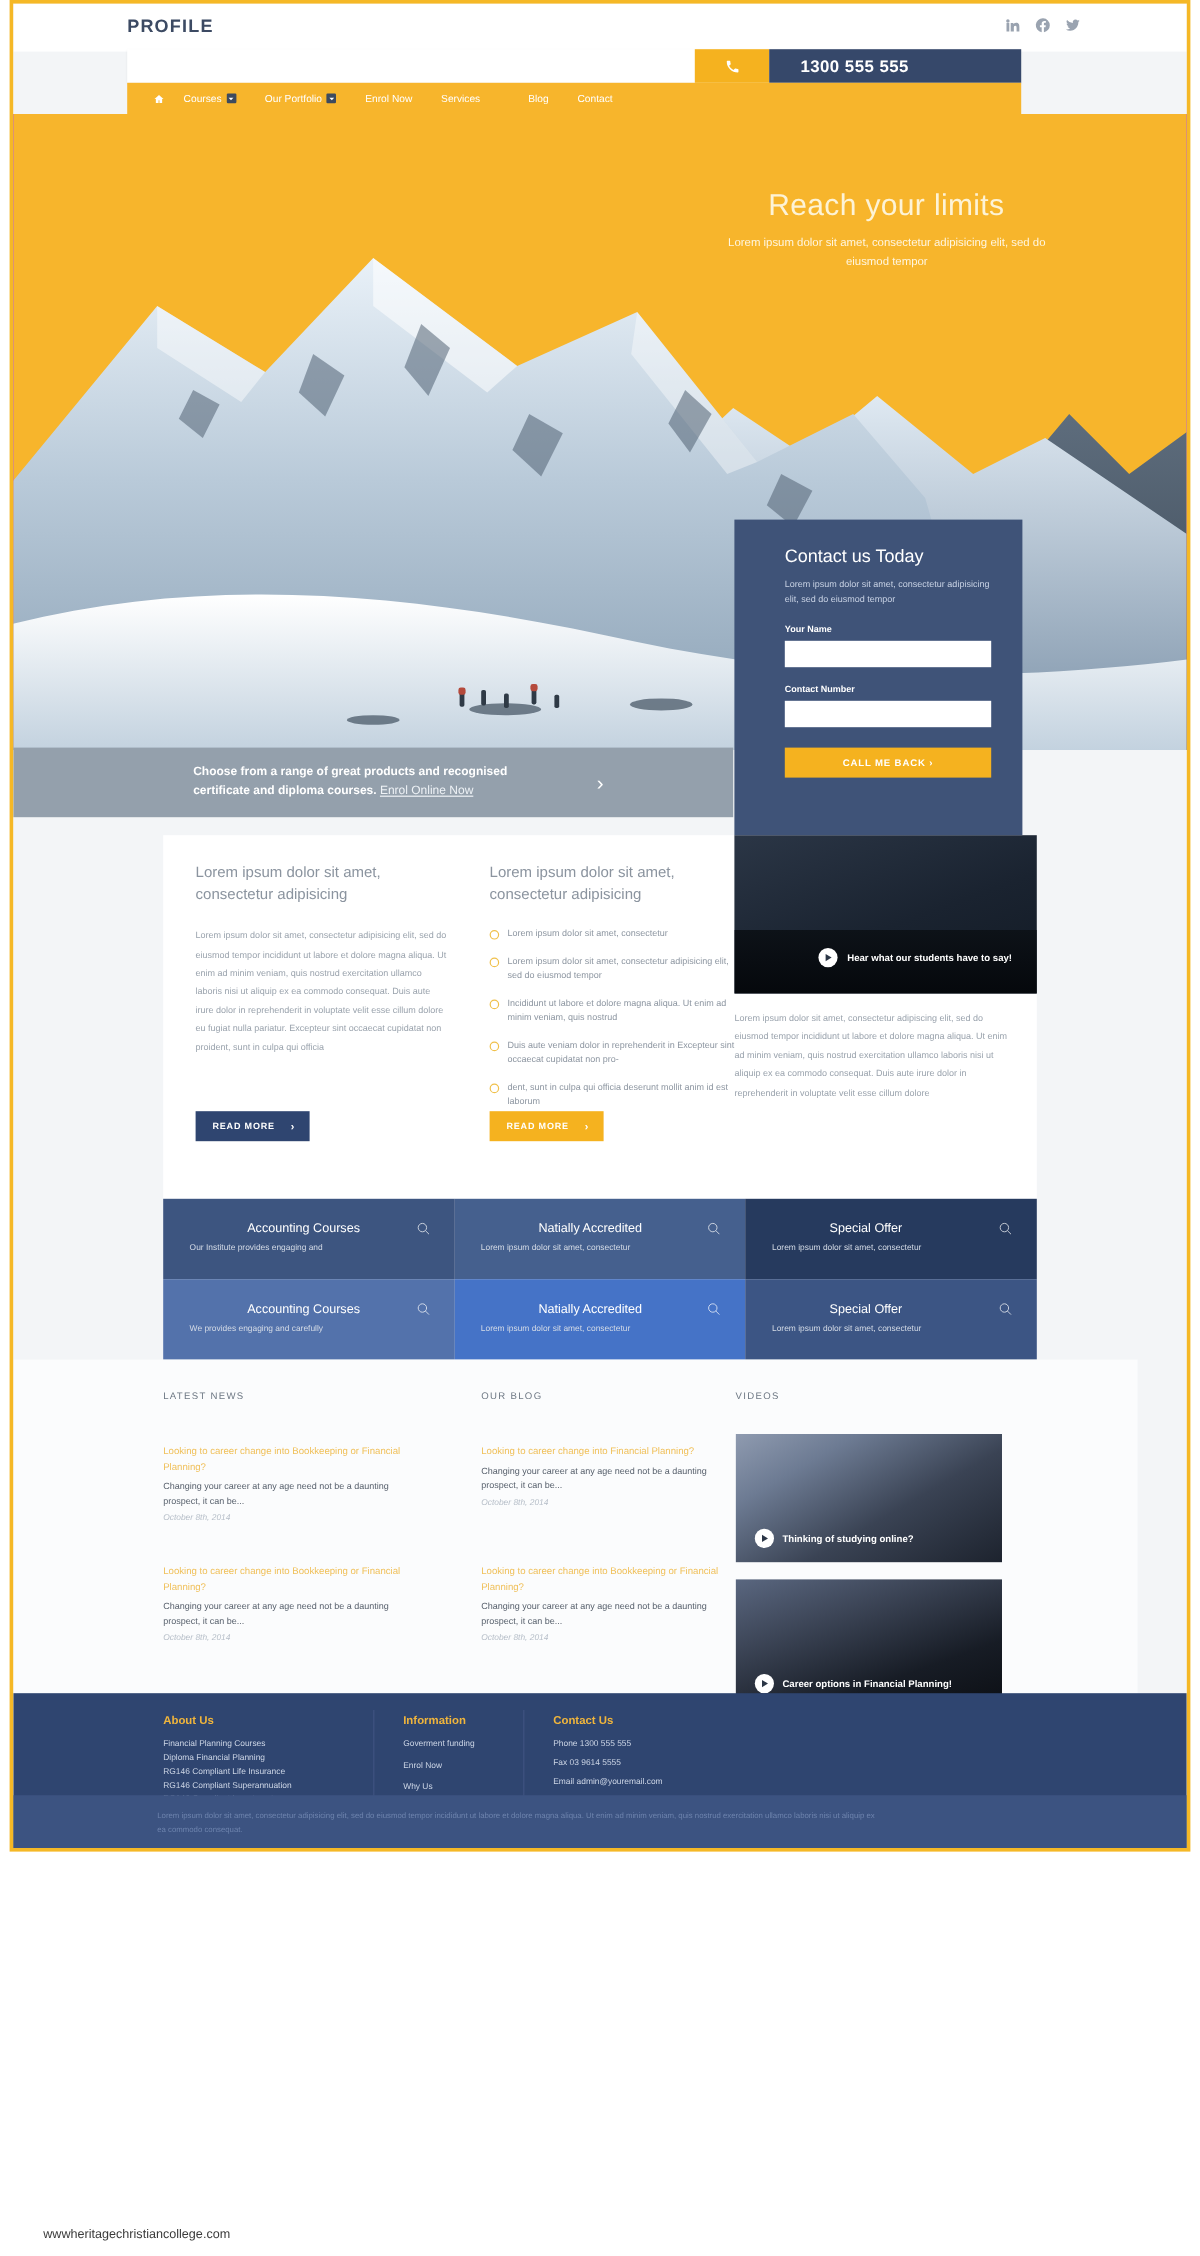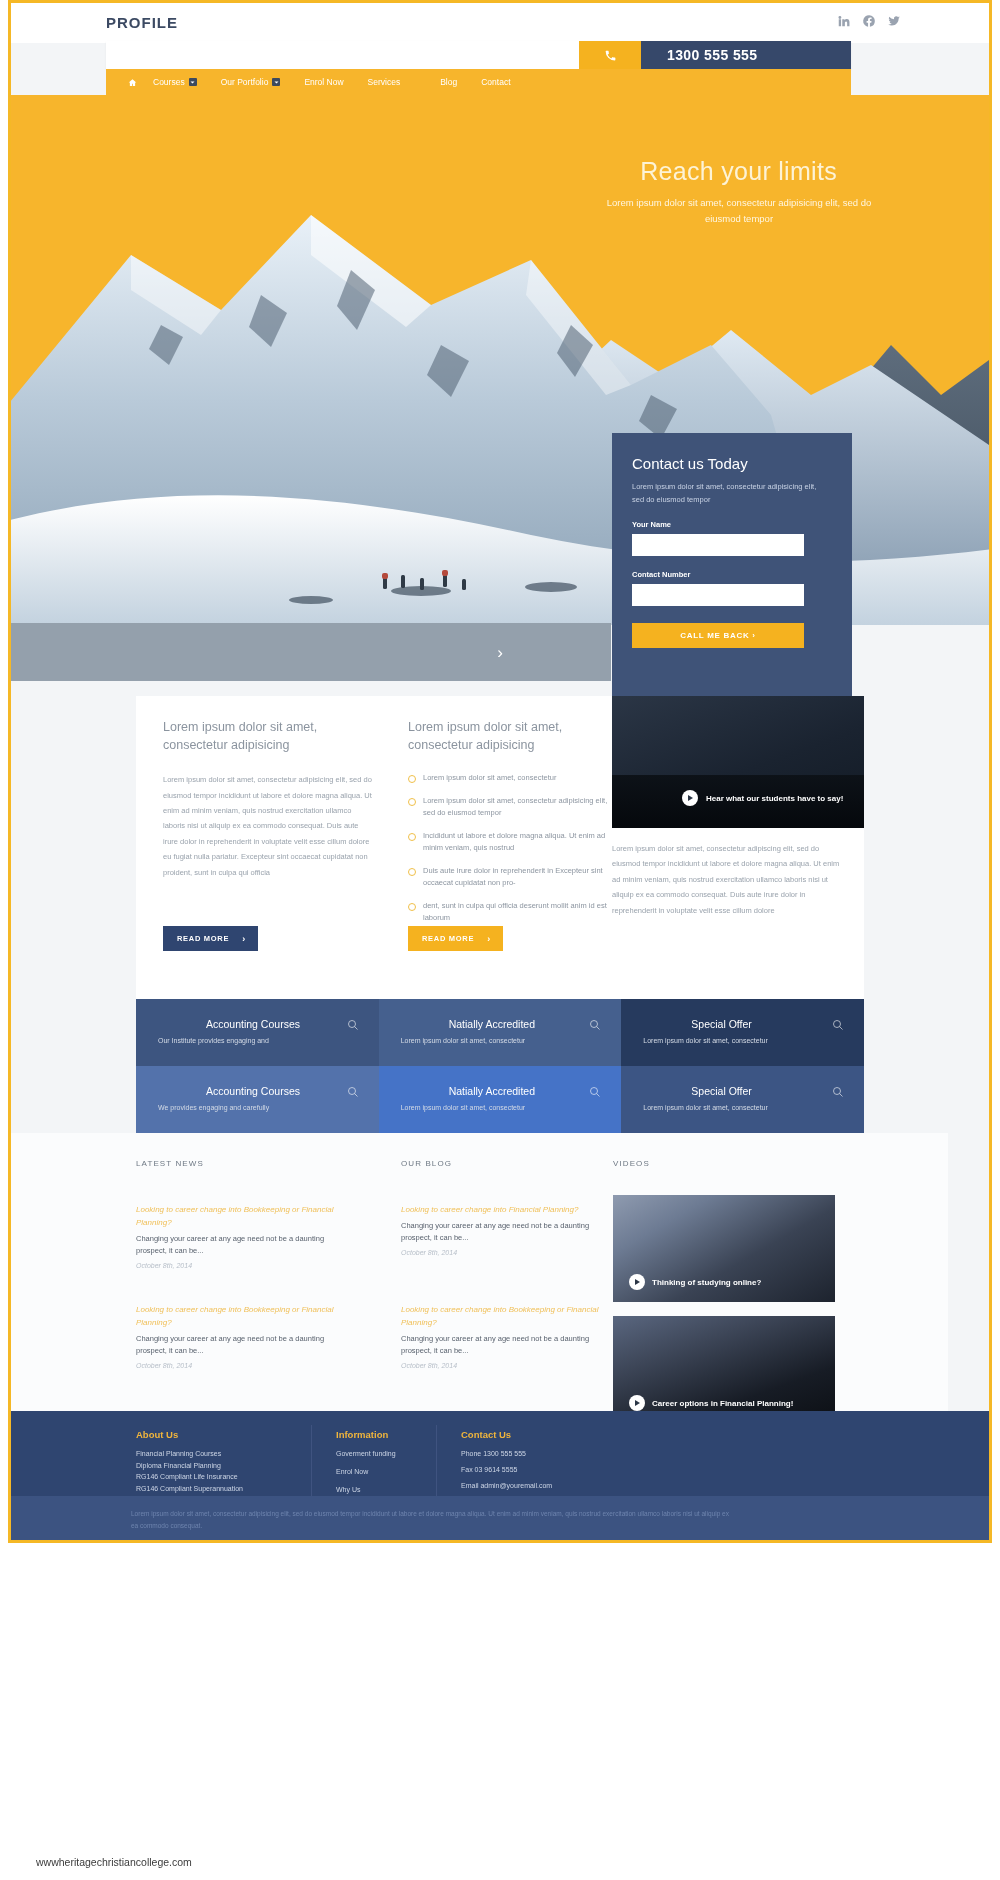--- a/index.html
+++ b/index.html
@@ -99,21 +99,21 @@
     width:330px;
   }
   .ctaband .lnk{ font-weight:normal; text-decoration:underline; color:#eef2f6; }
   .ctaband .arw{
     position:absolute; right:108px; top:20px; color:#ffffff; font-size:17px;
   }
 
   
   .contactpanel{
     position:absolute; left:601px; top:430px; width:240px; height:263px;
-    background:#3f5378; z-index:9; padding:22px 26px 0 20px;
+    background:#3f5378; z-index:9; padding:22px 26px 0 42px;
   }
   .cp-title{ font-size:15px; color:#ffffff; font-weight:400; }
   .cp-sub{ font-size:7.5px; color:#c8d2e4; line-height:1.75; margin-top:8px; }
   .cp-label{ font-size:7.5px; color:#ffffff; font-weight:bold; margin-top:14px; }
   .cp-input{
     display:block; width:172px; height:22px; background:#ffffff; border:none;
     margin-top:5px; outline:none; font-size:9px; padding:0 6px;
     font-family:"Liberation Sans", sans-serif;
   }
   .cp-btn{
@@ -194,21 +194,21 @@
 
   
   .news{
     position:absolute; left:0; top:1130px; width:937px; height:278px;
     background:#fbfcfd;
   }
   .sec-h{
     position:absolute; font-size:8px; color:#6e7884; letter-spacing:1.1px; top:26px;
   }
   .post{ position:absolute; width:200px; }
-  .post .t{ font-size:8px; color:#f0c05a; line-height:1.65;font-style:italic; }
+  .post .t{ font-size:8px; color:#f0c05a; line-height:1.65; }
   .post .d{ font-size:7.5px; color:#59626e; line-height:1.6; margin-top:4px; }
   .post .dt{ font-size:7px; color:#b6bec8; font-style:italic; margin-top:5px; }
 
   .vthumb{
     position:absolute; width:222px; height:107px; overflow:hidden;
   }
   .vthumb .img1{
     width:100%;height:100%;
     background:linear-gradient(150deg,#8f9bb0 0%,#6d7b93 25%,#3a4354 60%,#1d232e 100%);
   }
@@ -385,20 +385,25 @@
           <rect x="371" y="478" width="6" height="6" rx="2"></rect>
           <rect x="431" y="475" width="6" height="6" rx="2"></rect>
         </g>
       </svg>
 
       <div class="hero-title">Reach your limits</div>
       <div class="hero-sub">Lorem ipsum dolor sit amet, consectetur adipisicing elit, sed do eiusmod tempor</div>
     </div>
 
     <div class="ctaband">
+      <div class="ct">
+        <span>Choose from a range of great products and recognised</span><br>
+        <span>certificate and diploma courses.</span>
+        <span class="lnk">Enrol Online Now</span>
+      </div>
       <span class="arw">›</span>
     </div>
 
     <div class="contactpanel">
       <div class="cp-title">Contact us Today</div>
       <div class="cp-sub">Lorem ipsum dolor sit amet, consectetur adipisicing elit, sed do eiusmod tempor</div>
       <div class="cp-label">Your Name</div>
       <input class="cp-input" value="" placeholder="" style="">
       <div class="cp-label">Contact Number</div>
       <input class="cp-input" value="" placeholder="" style="">
@@ -409,21 +414,21 @@
       <div class="colA">
         <div class="col-h">Lorem ipsum dolor sit amet, consectetur adipisicing</div>
         <div class="col-p">Lorem ipsum dolor sit amet, consectetur adipisicing elit, sed do eiusmod tempor incididunt ut labore et dolore magna aliqua. Ut enim ad minim veniam, quis nostrud exercitation ullamco laboris nisi ut aliquip ex ea commodo consequat. Duis aute irure dolor in reprehenderit in voluptate velit esse cillum dolore eu fugiat nulla pariatur. Excepteur sint occaecat cupidatat non proident, sunt in culpa qui officia</div>
       </div>
       <div class="colB">
         <div class="col-h">Lorem ipsum dolor sit amet, consectetur adipisicing</div>
         <ul class="bul">
           <li>Lorem ipsum dolor sit amet, consectetur</li>
           <li>Lorem ipsum dolor sit amet, consectetur adipisicing elit, sed do eiusmod tempor</li>
           <li>Incididunt ut labore et dolore magna aliqua. Ut enim ad minim veniam, quis nostrud</li>
-          <li>Duis aute irure dolor in reprehenderit in Excepteur sint occaecat cupidatat non pro-</li>
+          <li>Duis aute veniam dolor in reprehenderit in Excepteur sint occaecat cupidatat non pro-</li>
           <li>dent, sunt in culpa qui officia deserunt mollit anim id est laborum</li>
         </ul>
       </div>
       <button class="btn-blue">
         <span>READ MORE</span>
         <span class="a">›</span>
       </button>
       <button class="btn-yel">
         <span>READ MORE</span>
         <span class="a">›</span>

